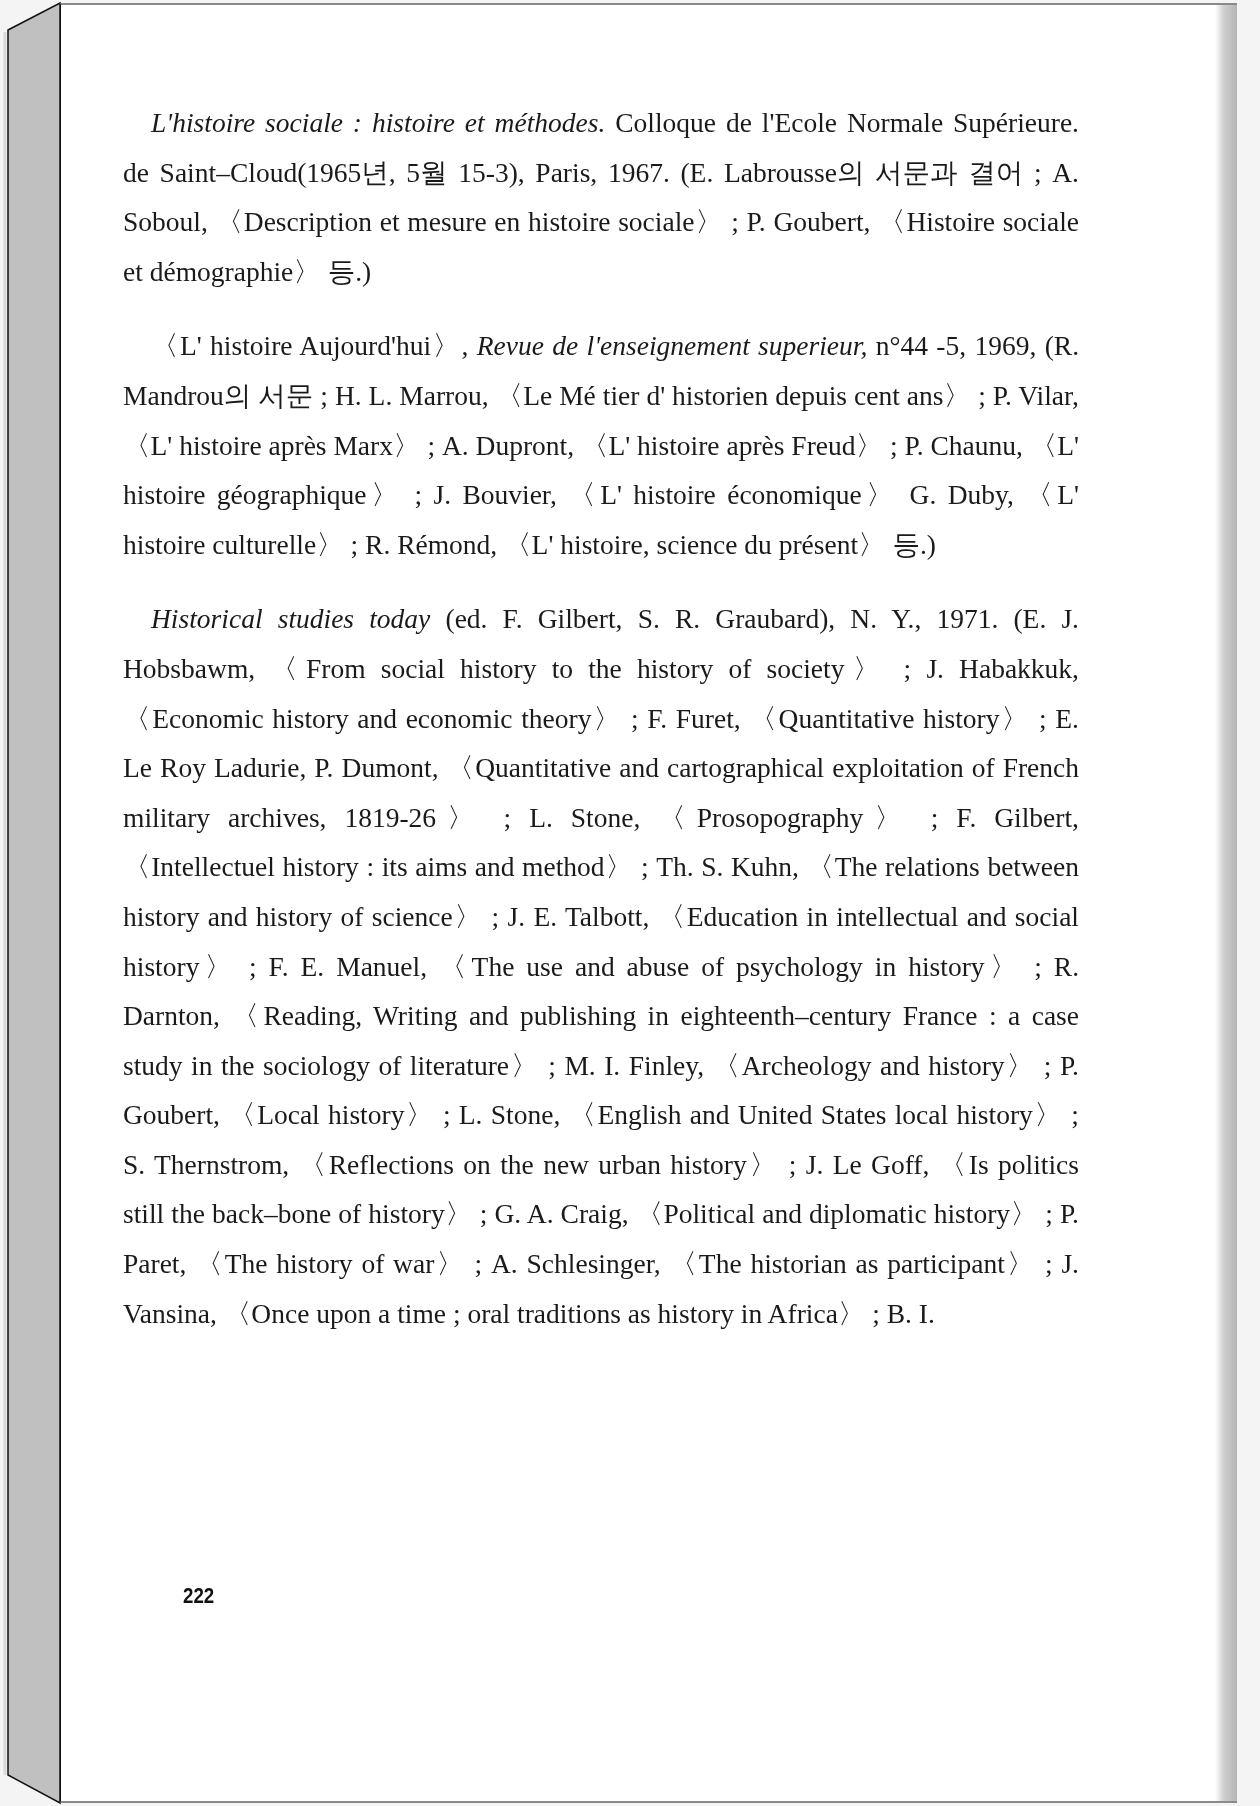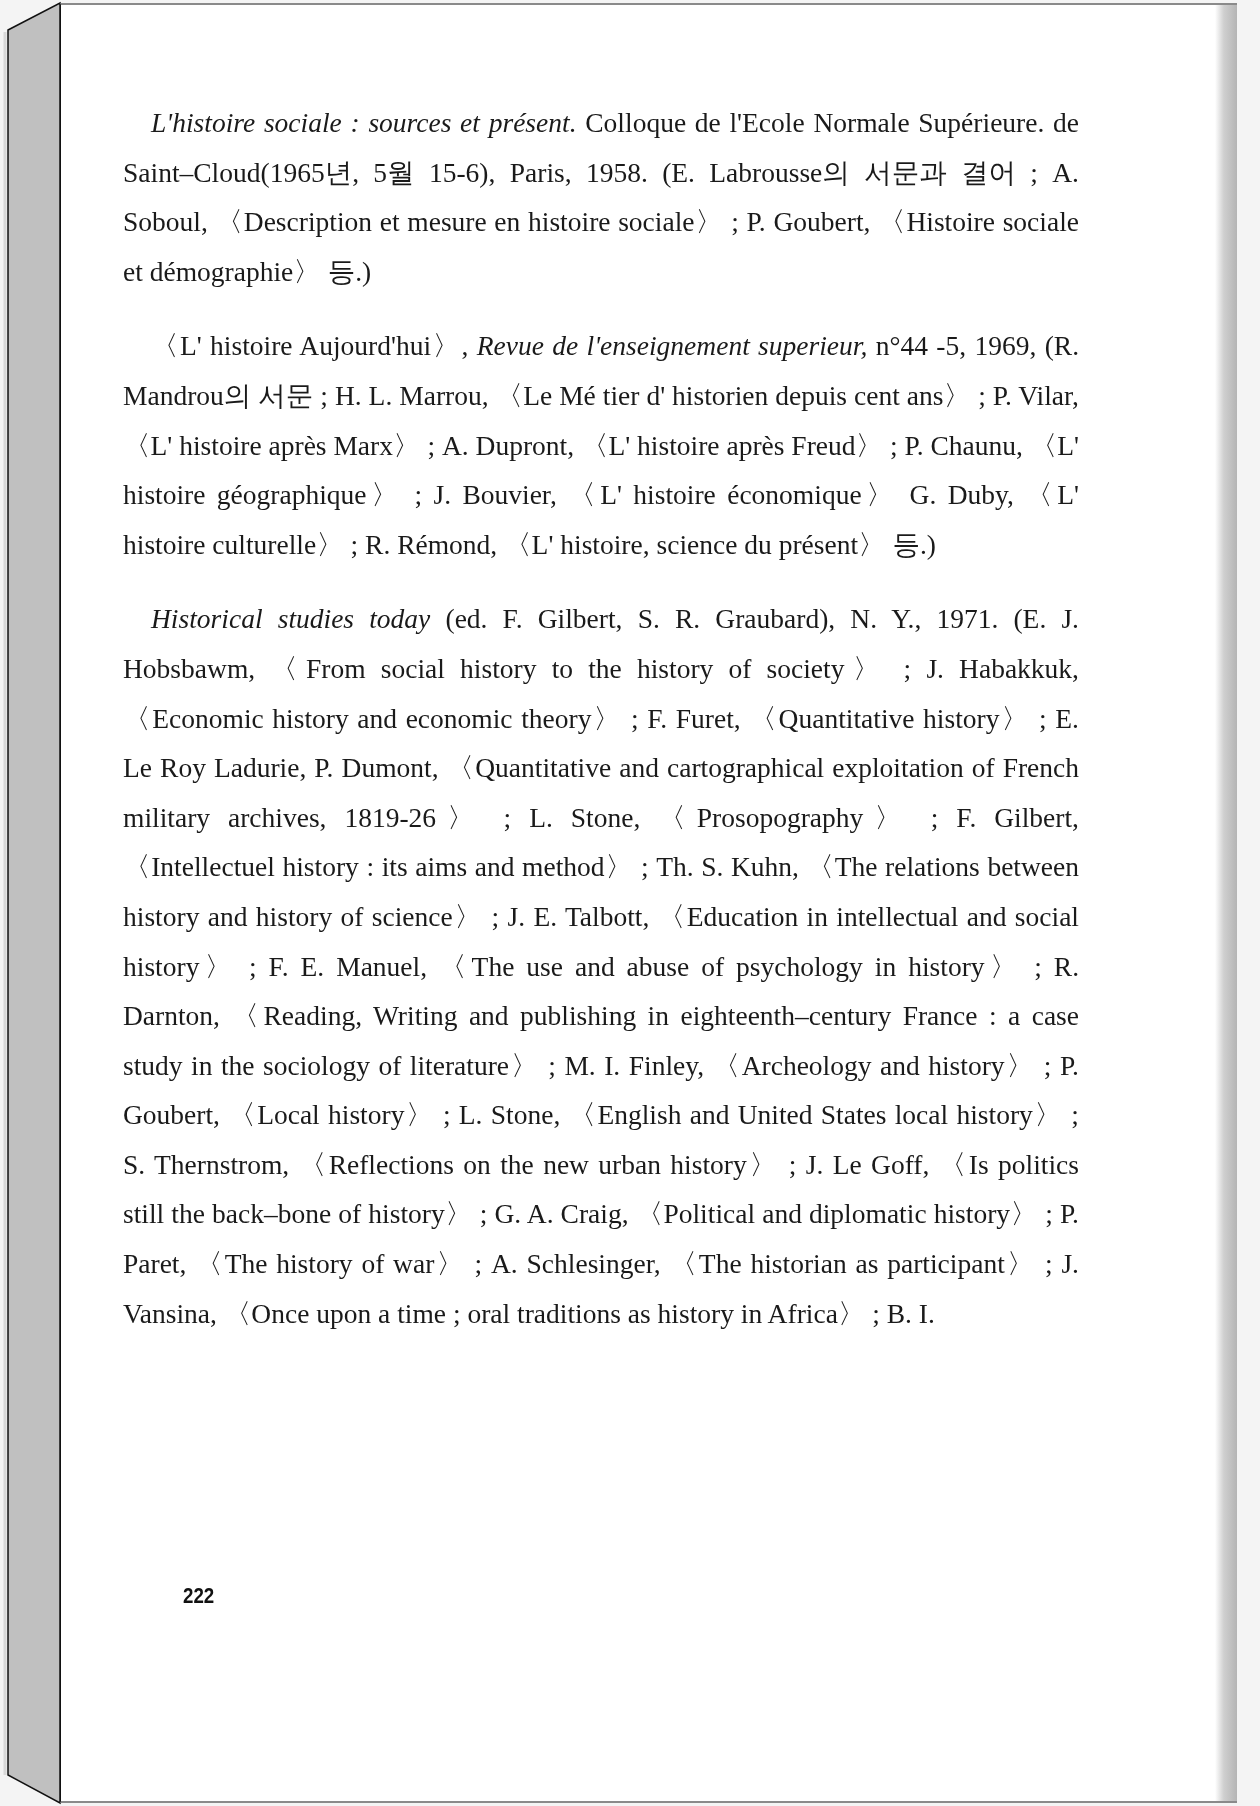--- a/index.html
+++ b/index.html
@@ -44,21 +44,21 @@
   <polygon points="8,30 60,3 60,1803 8,1775" fill="#c0c0c0" stroke="#111" stroke-width="1.5"></polygon>
   <line x1="5" y1="32" x2="5" y2="1775" stroke="#d8d8d8" stroke-width="3"></line>
 </svg>
 
 <div class="page">
   <div class="page-edge"></div>
 </div>
 
 <div class="text-col">
   <p class="entry">
-    <i>L'histoire sociale : sources et présent.</i><span> Colloque de l'Ecole Normale Supérieure. de Saint–Cloud(1965년, 5월 15-6), Paris, 1958. (E. Labrousse의 서문과 결어 ; A. Soboul, 〈Description et mesure en histoire sociale〉 ; P. Goubert, 〈Histoire sociale et démographie〉 등.)</span>
+    <i>L'histoire sociale : histoire et méthodes.</i><span> Colloque de l'Ecole Normale Supérieure. de Saint–Cloud(1965년, 5월 15-3), Paris, 1967. (E. Labrousse의 서문과 결어 ; A. Soboul, 〈Description et mesure en histoire sociale〉 ; P. Goubert, 〈Histoire sociale et démographie〉 등.)</span>
   </p>
   <p class="entry">
     <span>〈L' histoire  Aujourd'hui〉, </span><i>Revue de l'enseignement superieur,</i><span> n°44 -5, 1969, (R. Mandrou의 서문 ; H. L. Marrou, 〈Le Mé tier d' historien depuis cent ans〉 ; P. Vilar, 〈L' histoire après Marx〉 ; A. Dupront, 〈L' histoire après Freud〉 ; P. Chaunu, 〈L' histoire géographique〉 ; J. Bouvier, 〈L' histoire économique〉 G. Duby, 〈L' histoire culturelle〉 ; R. Rémond, 〈L' histoire, science du présent〉 등.)</span>
   </p>
   <p class="entry">
     <i>Historical studies today</i><span> (ed. F. Gilbert, S. R. Graubard), N. Y., 1971. (E. J. Hobsbawm, 〈From social history to the history of society〉 ; J. Habakkuk, 〈Economic history and economic theory〉 ; F. Furet, 〈Quantitative history〉 ; E. Le Roy Ladurie, P. Dumont, 〈Quantitative and cartographical exploitation of French military archives, 1819-26〉 ; L. Stone, 〈Prosopography〉 ; F. Gilbert, 〈Intellectuel history : its aims and method〉 ; Th. S. Kuhn, 〈The relations between history and history of science〉 ; J. E. Talbott, 〈Education in intellectual and social history〉 ; F. E. Manuel, 〈The use and abuse of psychology in history〉 ; R. Darnton, 〈Reading, Writing and publishing in eighteenth–century France : a case study in the sociology of literature〉 ; M. I. Finley, 〈Archeology and history〉 ; P. Goubert, 〈Local history〉 ; L. Stone, 〈English and United States local history〉 ; S. Thernstrom, 〈Reflections on the new urban history〉 ; J. Le Goff, 〈Is politics still the back–bone of history〉 ; G. A. Craig, 〈Political and diplomatic history〉 ; P. Paret, 〈The history of war〉 ; A. Schlesinger, 〈The historian as participant〉 ; J. Vansina, 〈Once upon a time ; oral traditions as history in Africa〉 ; B. I.</span>
   </p>
 </div>
 
 <div class="page-number">222</div>

